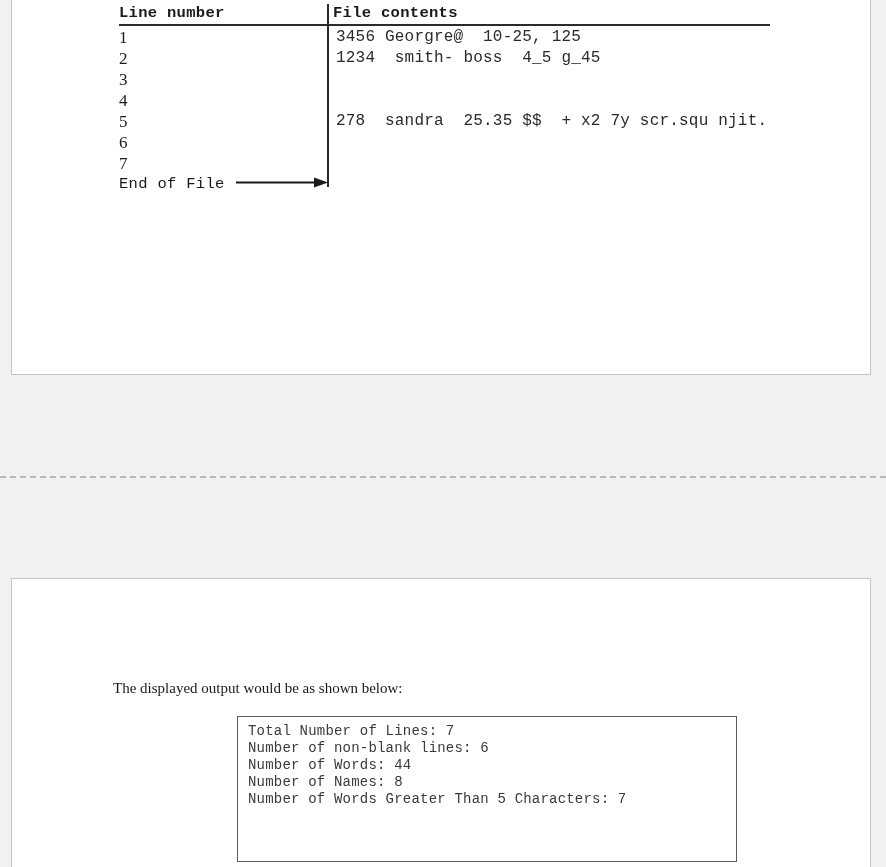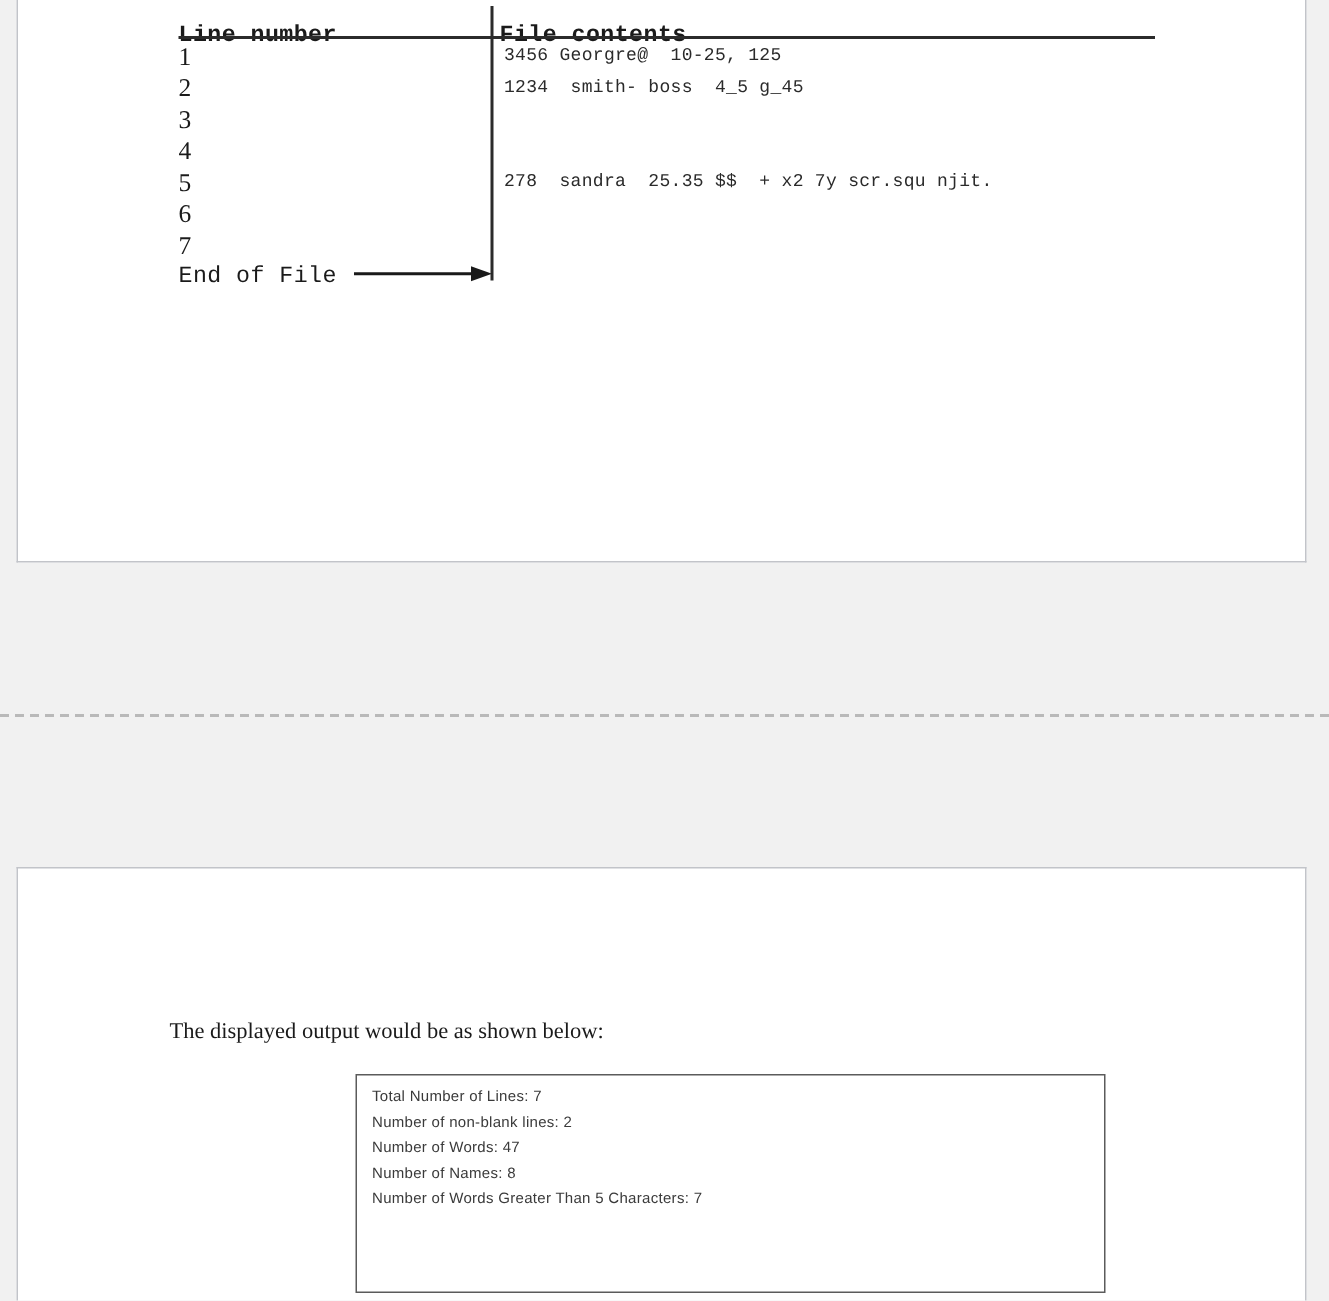--- a/index.html
+++ b/index.html
@@ -46,21 +46,20 @@
     height: 0;
     border-top: 2px dashed #b9b9b9;
   }
 
   
   #file-table {
     position: absolute;
     left: 119px;
     top: 4px;
     width: 652px;
-    margin-top: 10px;
   }
   .tbl-header-row {
     position: relative;
     height: 20px;
   }
   .tbl-head {
     position: absolute;
     top: 0;
     font-family: "Liberation Mono", "DejaVu Sans Mono", monospace;
     font-weight: bold;
@@ -122,21 +121,21 @@
 
   
   #file-contents {
     position: absolute;
     left: 336px;
     top: 27px;
     width: 440px;
   }
   .content-line {
     font-family: "Liberation Mono", "DejaVu Sans Mono", monospace;
-    font-size: 12px;
+    font-size: 16px;
     color: #2a2a2a;
     height: 21px;
     line-height: 21px;
     white-space: pre;
     letter-spacing: 0.2px;
   }
 
   
   #output-caption {
     position: absolute;
@@ -152,22 +151,22 @@
     left: 237px;
     top: 716px;
     width: 500px;
     height: 146px;
     background: #ffffff;
     border: 1px solid #5b5b5b;
     box-sizing: border-box;
     padding: 6px 0 0 10px;
   }
   .output-line {
-    font-family: Liberation Sans, sans-serif;
-    font-size: 10px;
+    font-family: Liberation Mono, monospace;
+    font-size: 14px;
     line-height: 17px;
     color: #3a3a3a;
     white-space: pre;
     letter-spacing: 0.2px;
   }
 </style>
 </head>
 <body>
 
 <div class="panel" id="panel-top"></div>
@@ -207,17 +206,17 @@
 </div>
 
 <div id="page-separator"></div>
 
 <div class="panel" id="panel-bottom"></div>
 
 <div id="output-caption">The displayed output would be as shown below:</div>
 
 <div id="output-box">
   <div class="output-line">Total Number of Lines: 7</div>
-  <div class="output-line">Number of non-blank lines: 2</div>
-  <div class="output-line">Number of Words: 47</div>
+  <div class="output-line">Number of non-blank lines: 6</div>
+  <div class="output-line">Number of Words: 44</div>
   <div class="output-line">Number of Names: 8</div>
   <div class="output-line">Number of Words Greater Than 5 Characters: 7</div>
 </div>
 
 </body></html>

